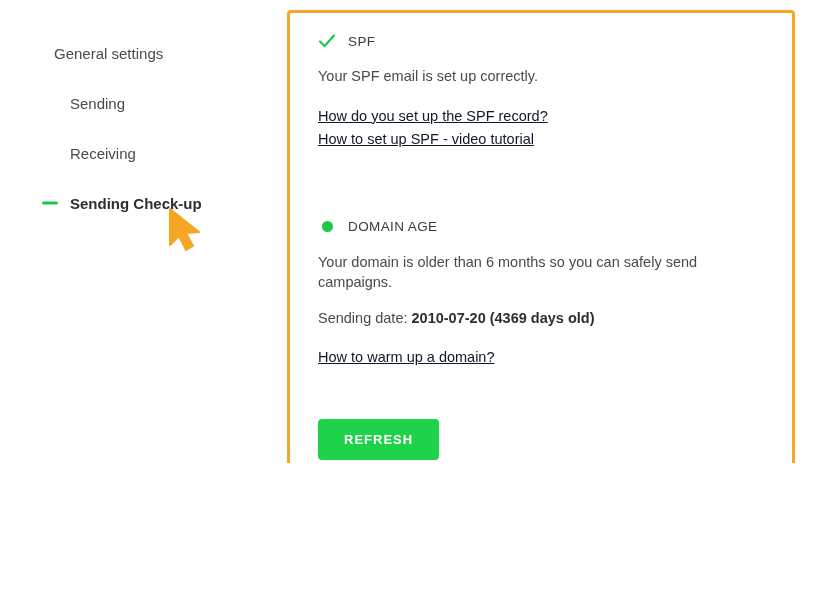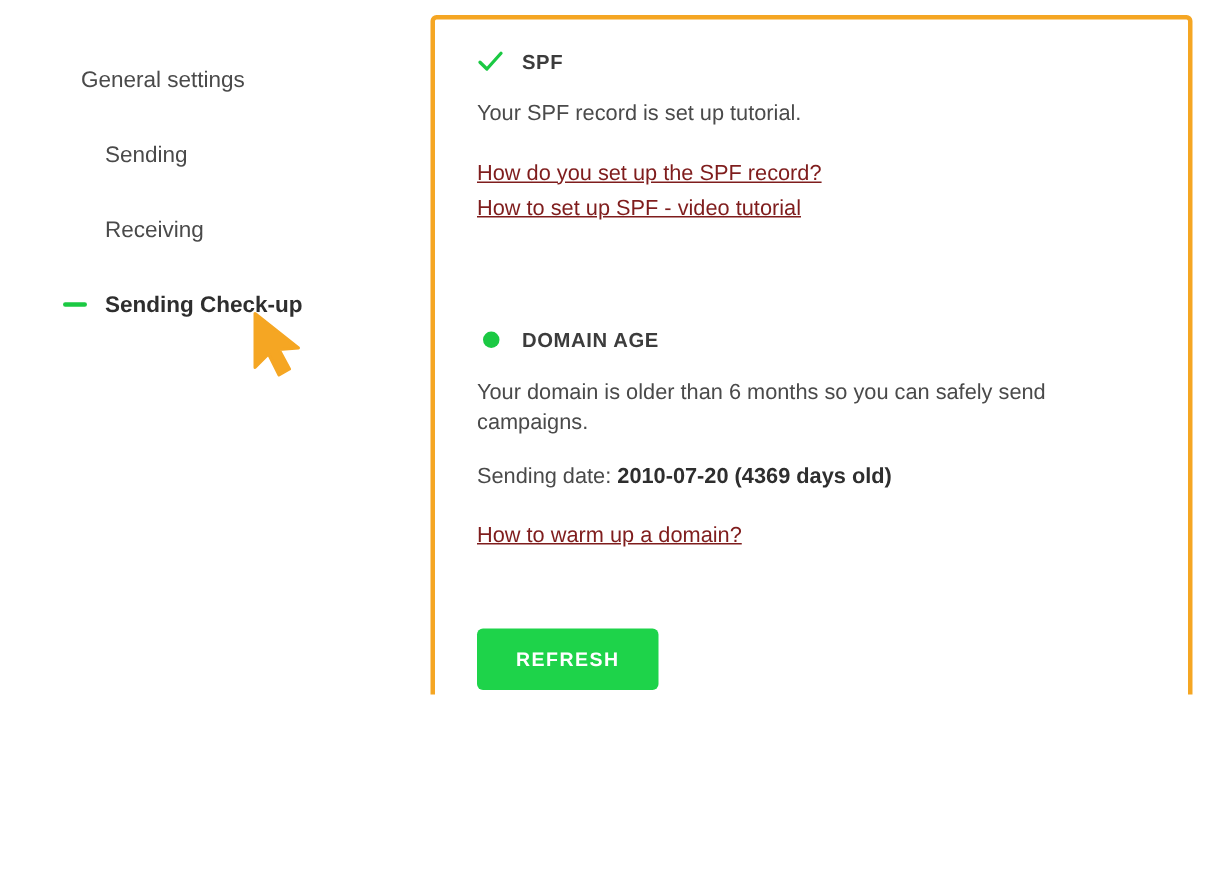--- a/index.html
+++ b/index.html
@@ -96,35 +96,35 @@
     width: 11px;
     height: 11px;
     border-radius: 50%;
     background: #1bc943;
     margin-left: 4px;
     margin-right: 15px;
     flex: 0 0 auto;
   }
   .block-title {
     font-size: 13.5px;
-    font-weight: bold;
+    font-weight: normal;
     letter-spacing: 0.4px;
     color: #3c3c3c;
   }
   .block-desc {
     font-size: 14.5px;
     color: #4a4a4a;
     margin: 0 0 18px 0;
     line-height: 1.35;
   }
   .links { margin-bottom: 0; }
   .link {
     display: block;
     font-size: 14.5px;
-    color: #7f1d1d;
+    color: #0f172a;
     text-decoration: underline;
     line-height: 1.6;
     cursor: pointer;
   }
   .creation {
     font-size: 14.5px;
     color: #4a4a4a;
     margin: 0 0 20px 0;
   }
   .creation b { font-weight: bold; color: #2e2e2e; }
@@ -175,21 +175,21 @@
   <div class="panel">
 
     
     <div class="block">
       <div class="block-head">
         <svg class="check-icon" viewBox="0 0 18 18">
           <path d="M2 9.5 L6.6 14 L16 3.5" fill="none" stroke="#1bc943" stroke-width="2.2" stroke-linecap="round" stroke-linejoin="round"></path>
         </svg>
         <span class="block-title">SPF</span>
       </div>
-      <p class="block-desc">Your SPF record is set up tutorial.</p>
+      <p class="block-desc">Your SPF email is set up correctly.</p>
       <div class="links">
         <a class="link">How do you set up the SPF record?</a>
         <a class="link">How to set up SPF - video tutorial</a>
       </div>
     </div>
 
     <div class="spacer-1"></div>
 
     
 

